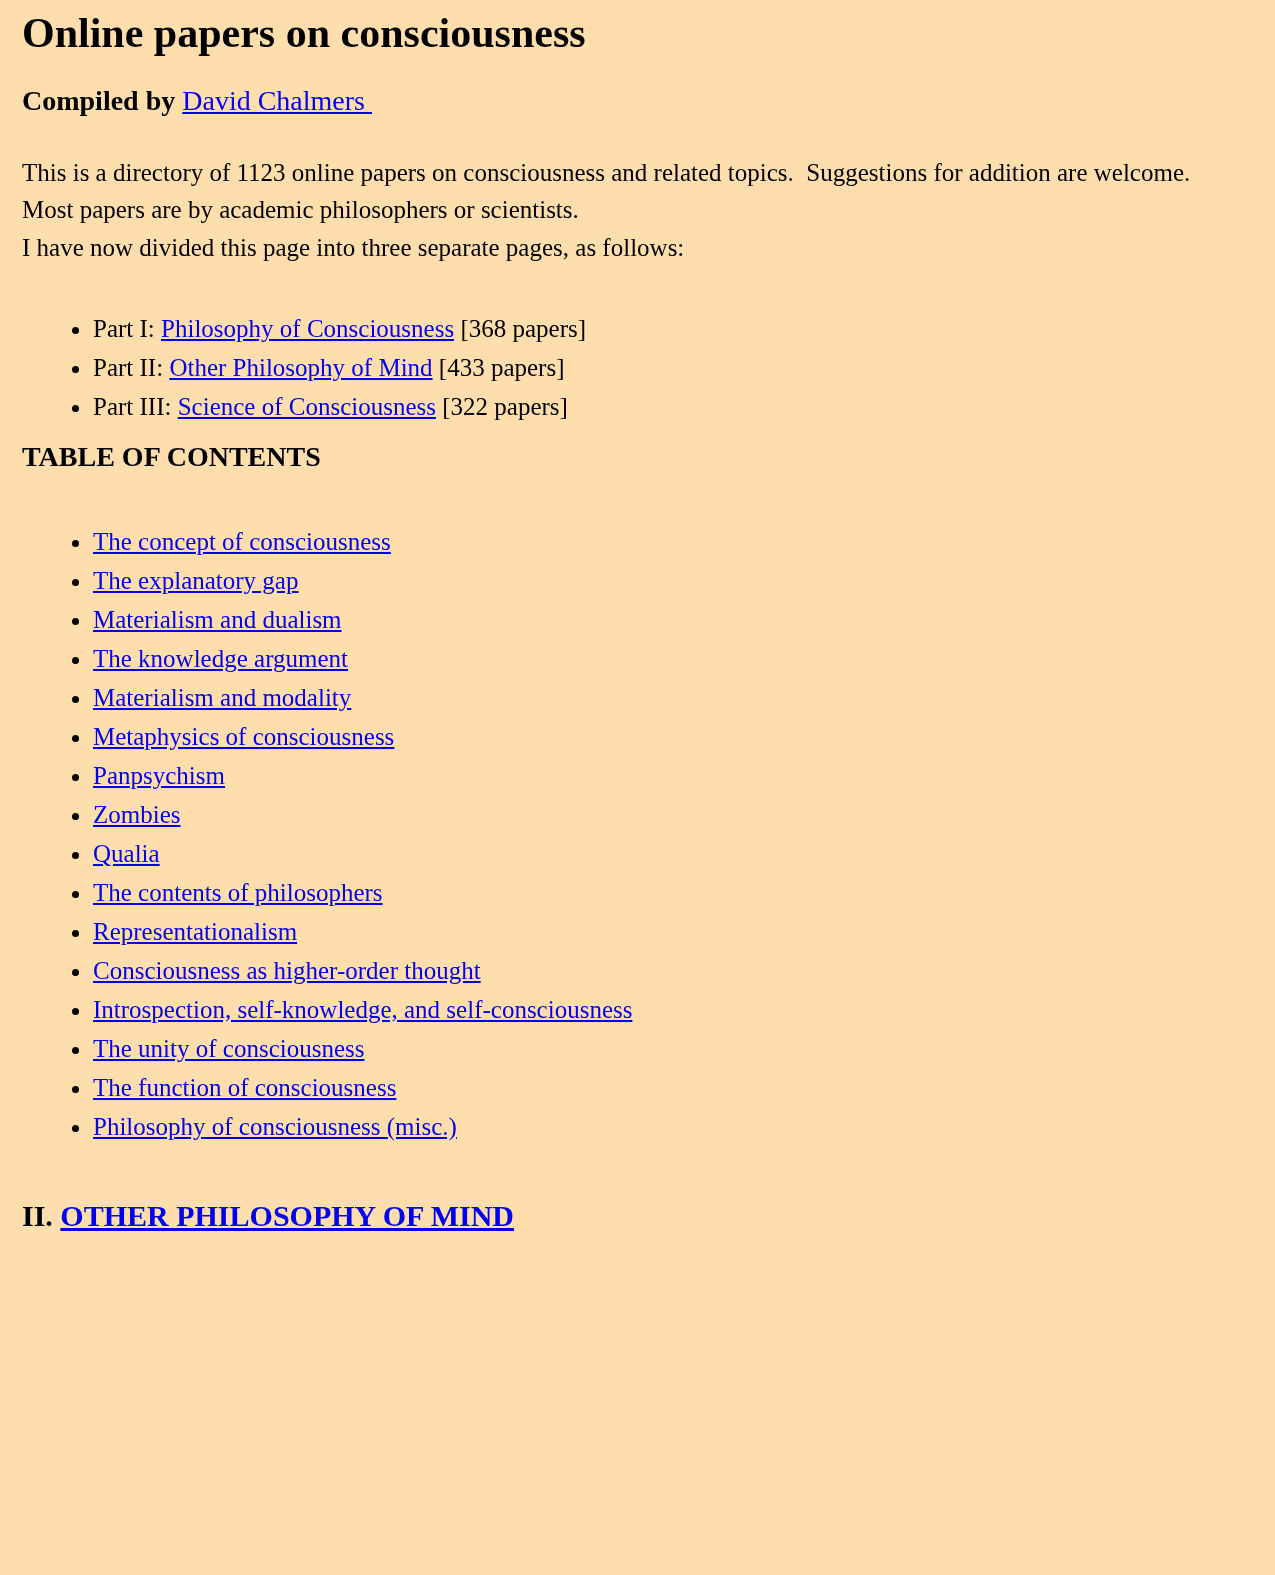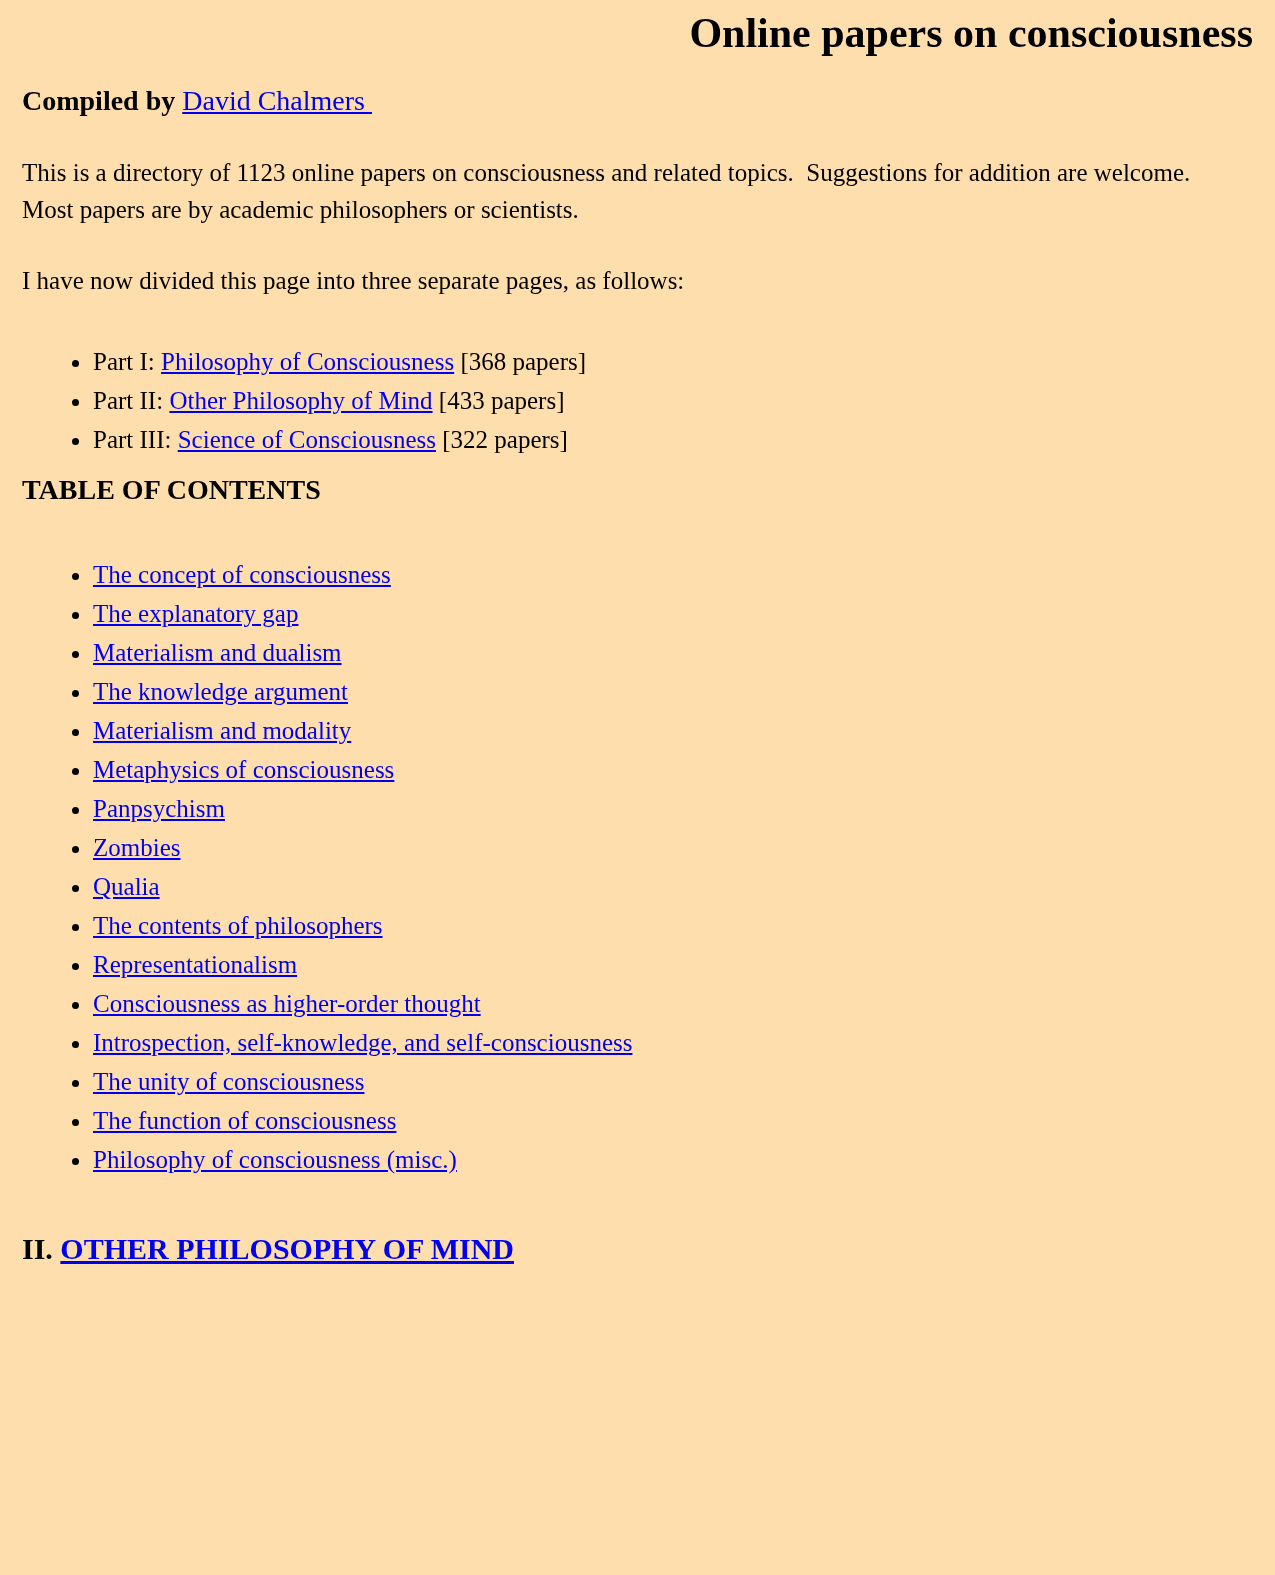--- a/index.html
+++ b/index.html
@@ -17,36 +17,34 @@
     line-height: 1.5;
   }
   a { color: #0000EE; text-decoration: underline; }
   .preserve { white-space: pre-wrap; }
 
   h1.page-title {
     font-size: 42px;
     line-height: 1.2;
     font-weight: bold;
     margin-top: 0;
-    text-align: right;
   }
   .compiled {
     font-size: 28px;
     line-height: 1.2;
     font-weight: bold;
     margin-top: 26px;
   }
   .compiled a { font-weight: normal; }
 
   p.intro {
     margin-top: 36px;
     max-width: 1215px;
   }
   p.divided {
-    margin-top: 33px;
   }
 
   ul {
     margin-top: 43px;
     padding-left: 71px;
     list-style: disc;
   }
   li {
     line-height: 39px;
   }

